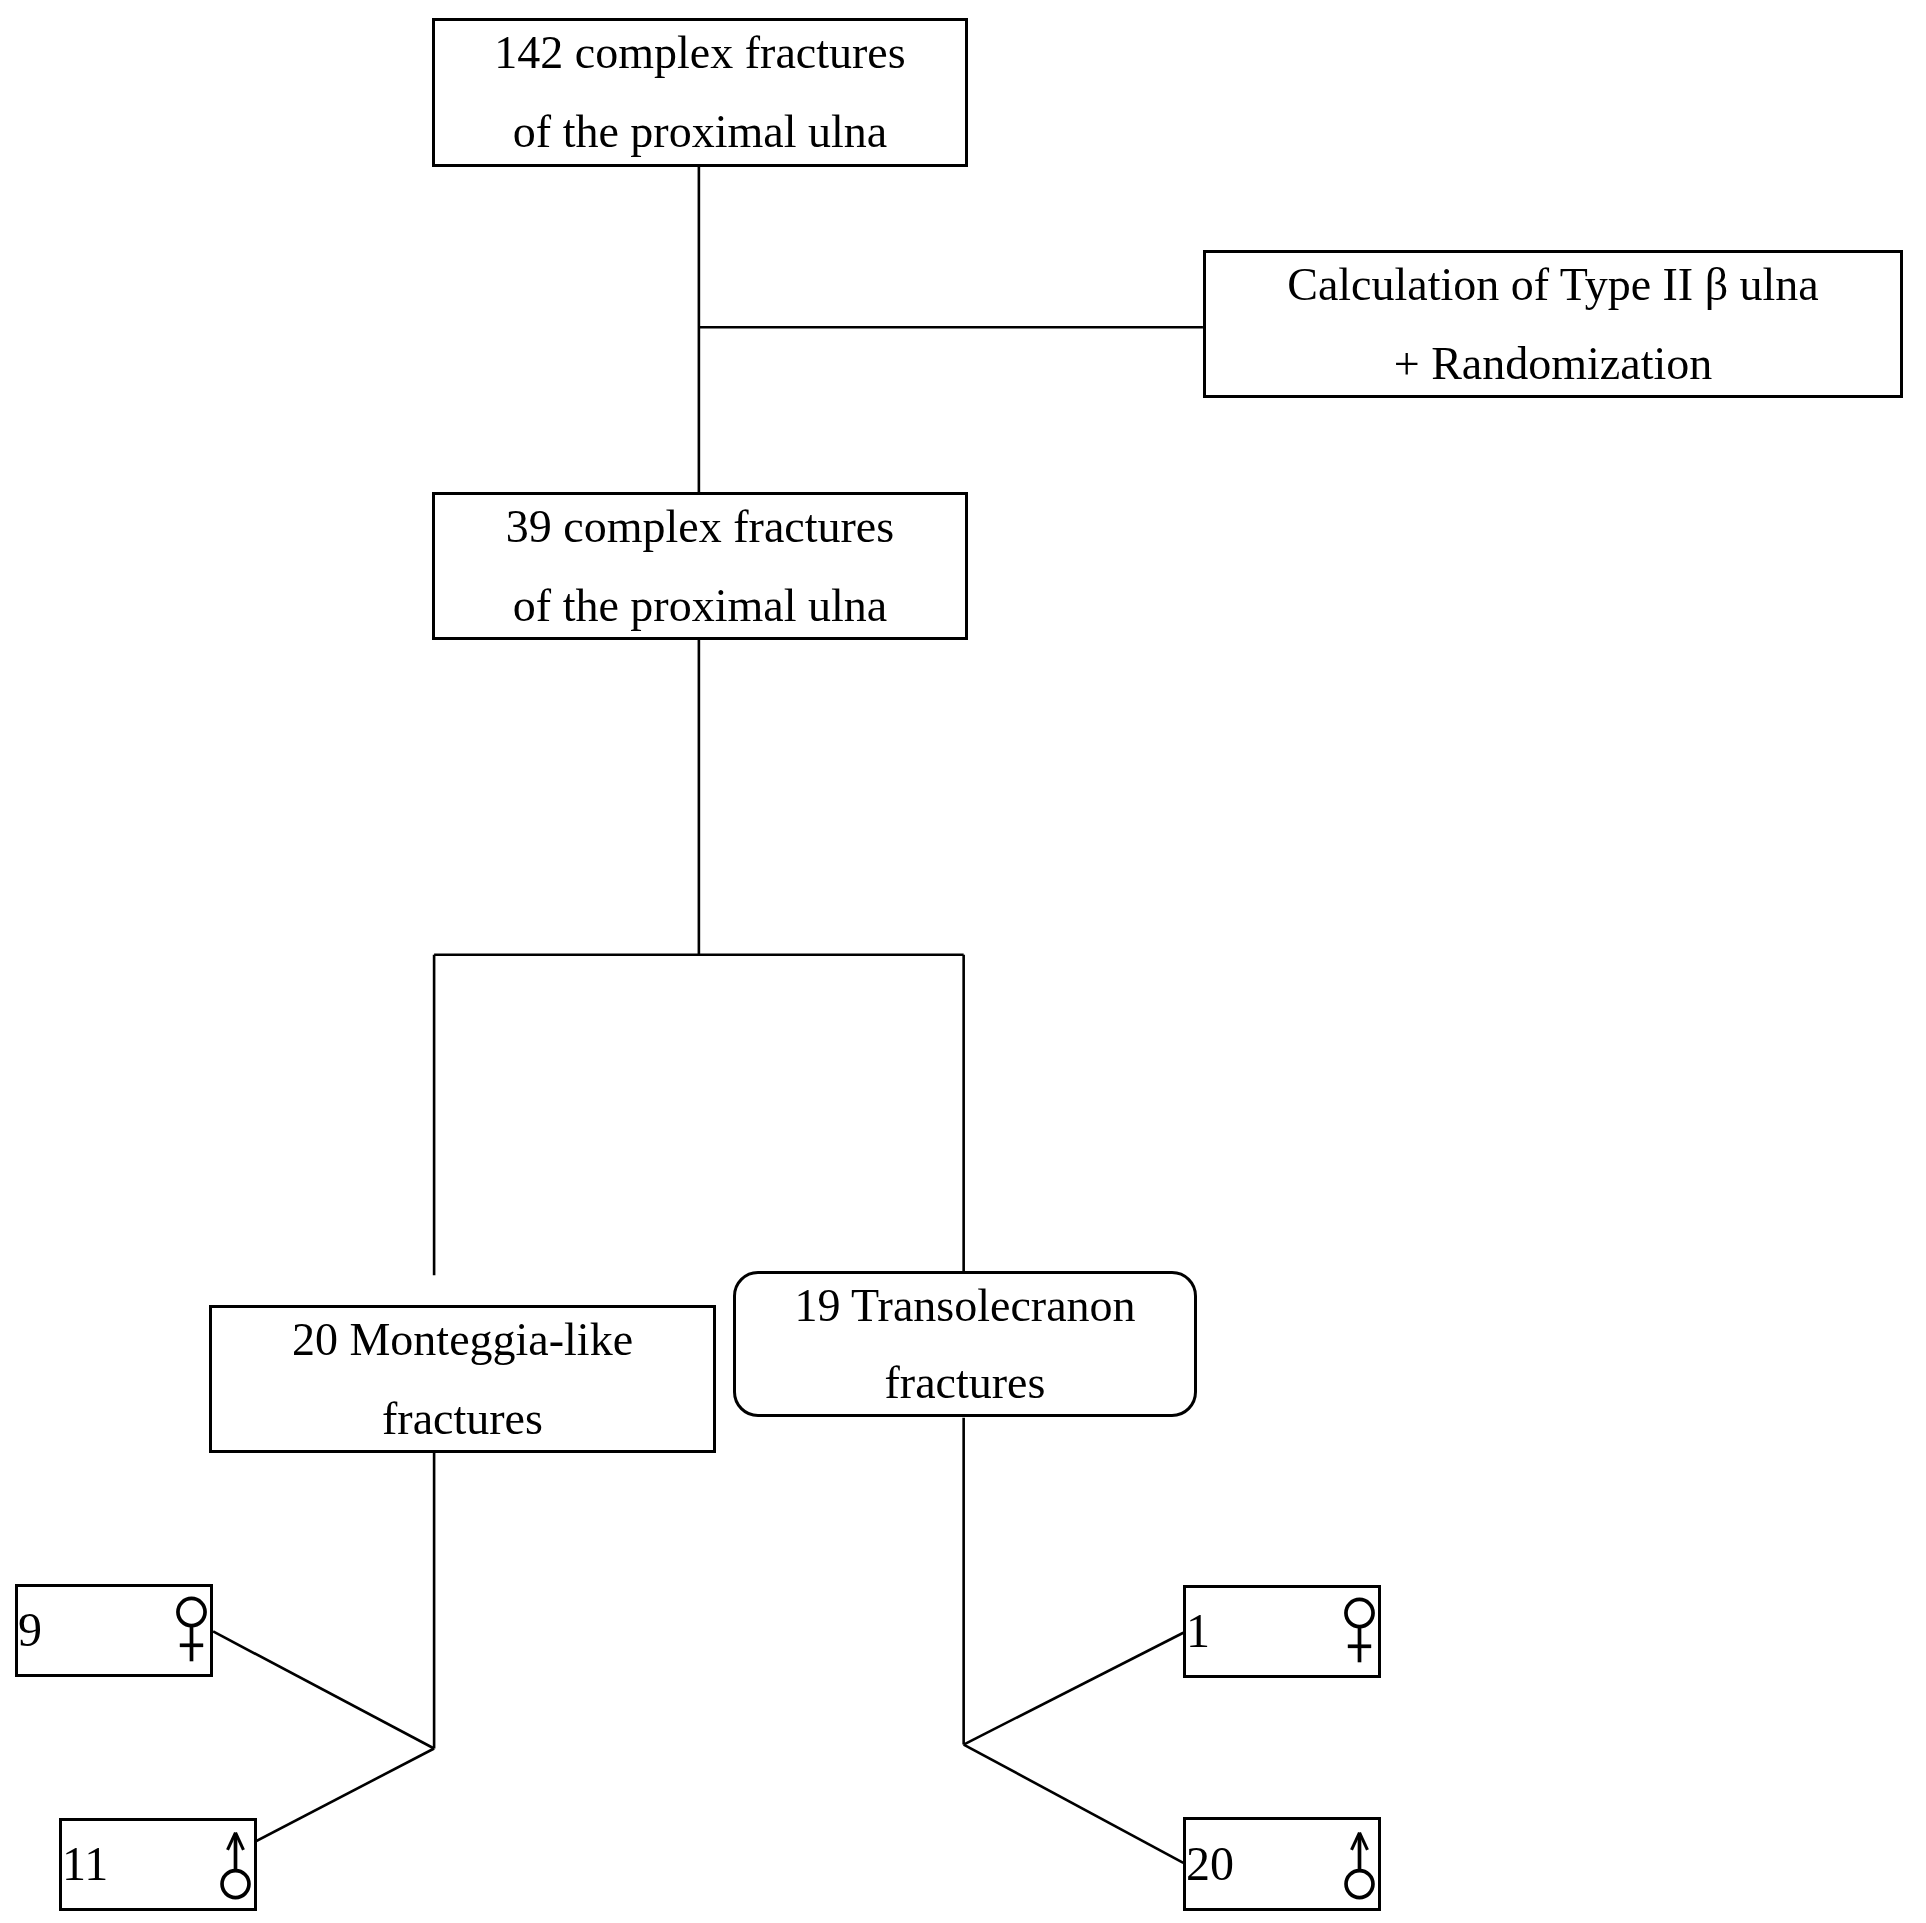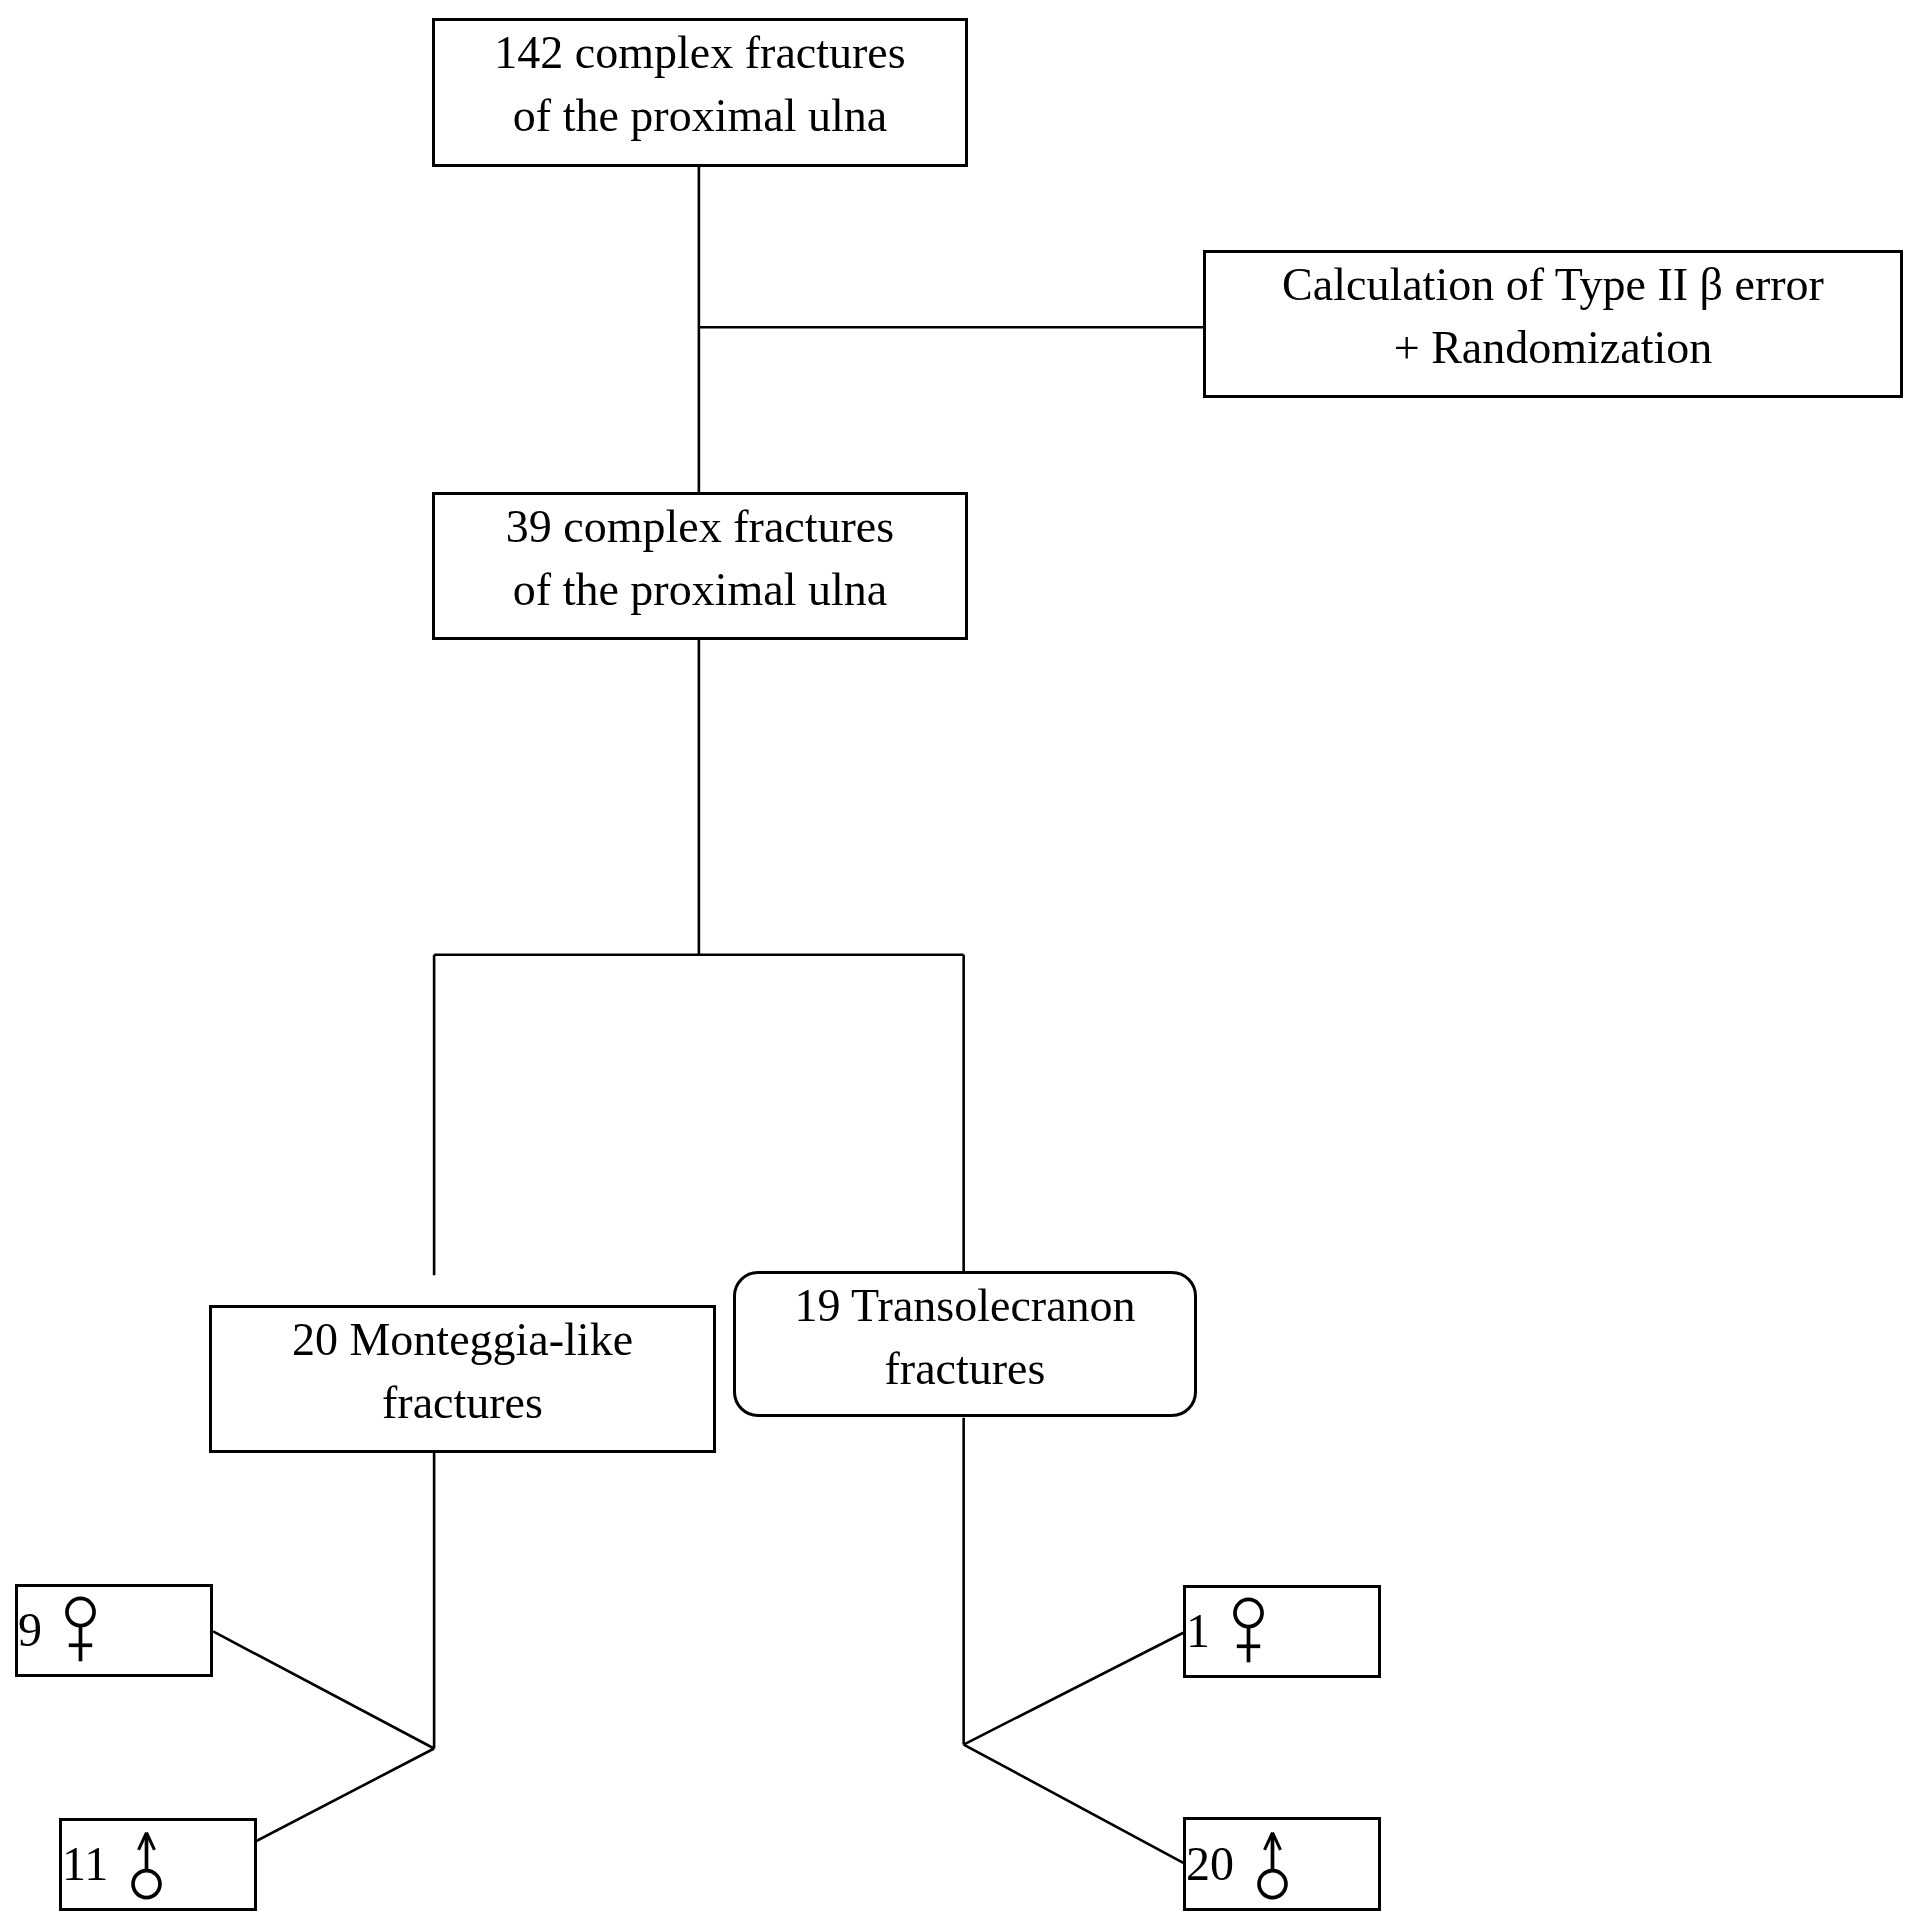--- a/index.html
+++ b/index.html
@@ -23,21 +23,21 @@
     height: 1924px;
   }
   .box {
     position: absolute;
     box-sizing: border-box;
     border: 3.9px solid #000000;
     background: #ffffff;
     display: flex;
     flex-direction: column;
     align-items: center;
-    justify-content: flex-start;
+    justify-content: space-between;
     text-align: center;
     font-size: 46px;
     line-height: 1.38;
   }
   .box.mini {
     border-width: 3.3px;
     flex-direction: row;
     gap: 19.6px;
     font-size: 48px;
   }
@@ -75,21 +75,21 @@
       <line x1="1474" y1="2668" x2="1810" y2="2849"></line>
     </g>
   </svg>
 
   <div class="box" id="node-total">
     <span class="txt">142 complex fractures</span>
     <span class="txt">of the proximal ulna</span>
   </div>
 
   <div class="box" id="node-calculation">
-    <span class="txt">Calculation of Type II β error</span>
+    <span class="txt">Calculation of Type II β ulna</span>
     <span class="txt">+ Randomization</span>
   </div>
 
   <div class="box" id="node-randomized">
     <span class="txt">39 complex fractures</span>
     <span class="txt">of the proximal ulna</span>
   </div>
 
   <div class="box" id="node-monteggia">
     <span class="txt">20 Monteggia-like</span>

